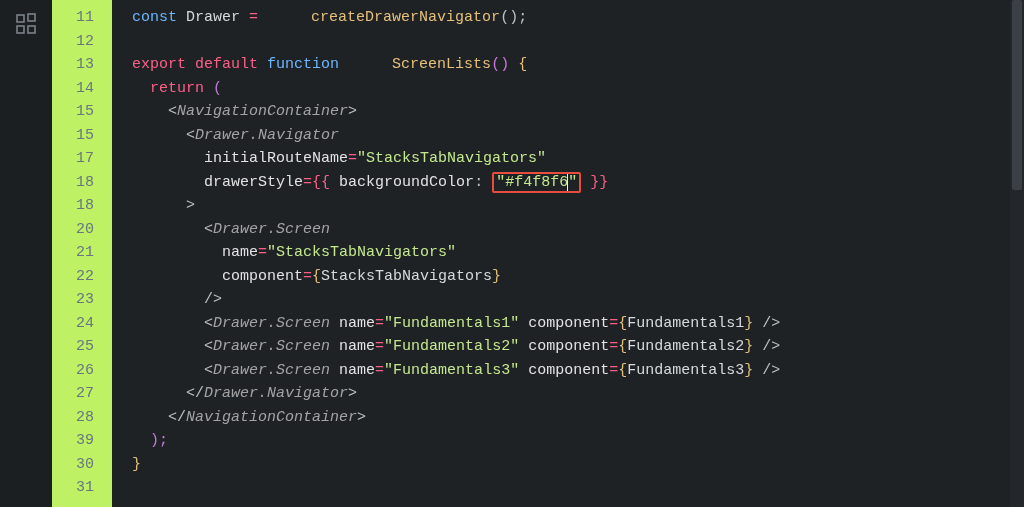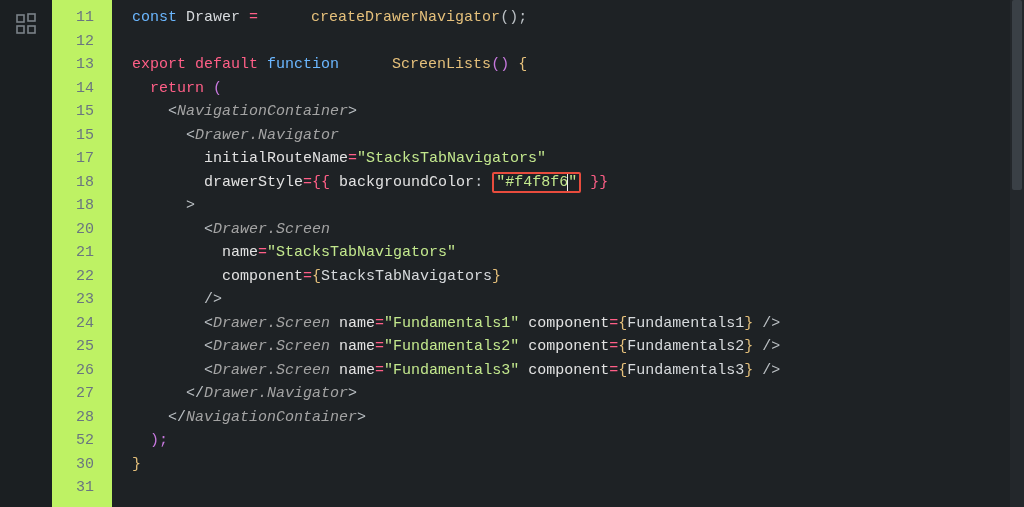--- a/index.html
+++ b/index.html
@@ -138,21 +138,21 @@
     <span class="line">18</span>
     <span class="line">20</span>
     <span class="line">21</span>
     <span class="line">22</span>
     <span class="line">23</span>
     <span class="line">24</span>
     <span class="line">25</span>
     <span class="line">26</span>
     <span class="line">27</span>
     <span class="line">28</span>
-    <span class="line">52</span>
+    <span class="line">39</span>
     <span class="line">30</span>
     <span class="line">31</span>
   </div>
 
   <div class="code-area">
 
     <div class="line"><span class="kw2">const</span> <span class="ident">Drawer</span> <span class="eq">=</span> <span class="fn">createDrawerNavigator</span><span class="punct">();</span></div>
 
     <div class="line"></div>
 

